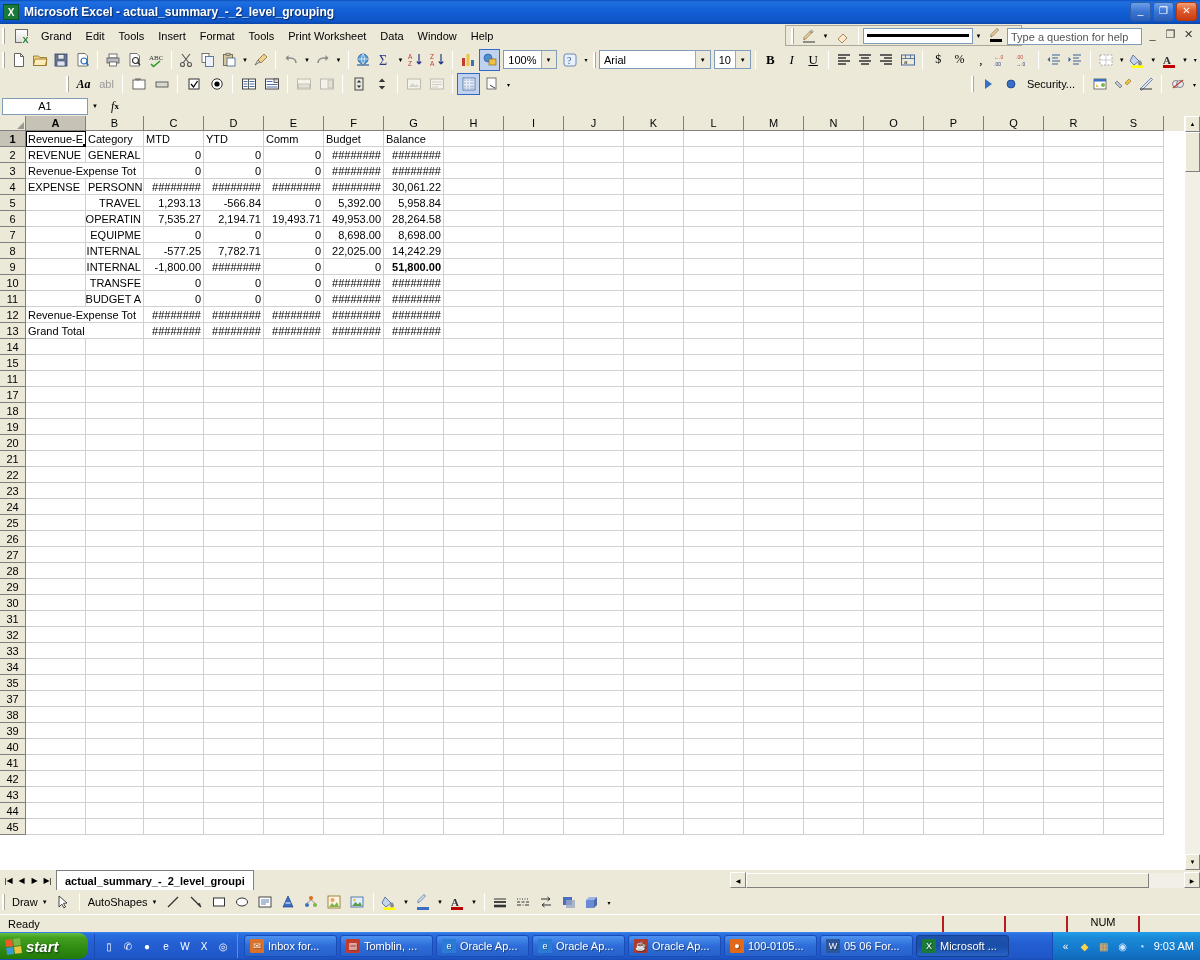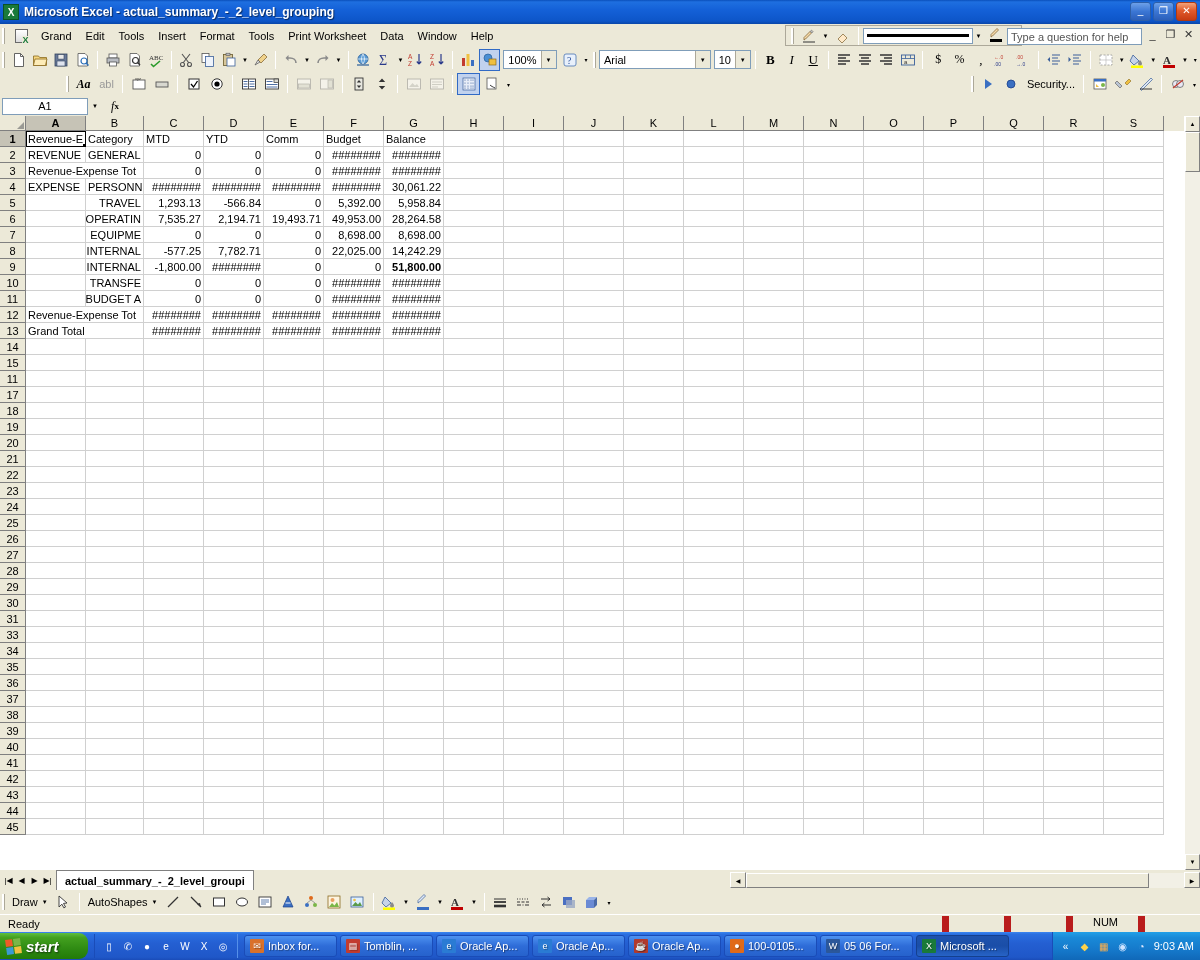--- a/index.html
+++ b/index.html
@@ -135,21 +135,21 @@
   .hsb .sbtn { width:16px; }
   .hsb .strack { height:15px; }
 
   
   .drawrow { height:24px; flex:0 0 24px; }
 
   
   .statusbar { height:18px; flex:0 0 18px; background:#ece9d8; display:flex; align-items:center; font-size:11px;
                border-top:1px solid #fff; }
   .statusbar .ready { padding-left:8px; }
-  .st-panel { width:62px; height:16px; border-left:7px solid #b91c1c; }
+  .st-panel { width:62px; height:16px; border-left:2px solid #b91c1c; }
   .st-num { width:72px; text-align:center; }
 
   
   .taskbar { height:28px; flex:0 0 28px;
     background:linear-gradient(to bottom,#3b86f0 0%,#2a6fe0 8%,#245fd2 40%,#1f57c8 90%,#1a4cb8 100%);
     display:flex; align-items:center; }
   .startbtn {
     width:88px;height:26px;margin-right:6px;
     background:linear-gradient(to bottom,#5fbf3f 0%,#43a01f 18%,#2f8b13 60%,#227a08 100%);
     border-top-right-radius:9px;border-bottom-right-radius:9px;
@@ -1397,20 +1397,42 @@
             <div class="cell" style="width: 60px; flex: 0 0 60px;"></div>
             <div class="cell" style="width: 60px; flex: 0 0 60px;"></div>
             <div class="cell" style="width: 60px; flex: 0 0 60px;"></div>
             <div class="cell" style="width: 60px; flex: 0 0 60px;"></div>
             <div class="cell" style="width: 60px; flex: 0 0 60px;"></div>
             <div class="cell" style="width: 60px; flex: 0 0 60px;"></div>
             <div class="cell" style="width: 60px; flex: 0 0 60px;"></div>
             <div class="cell" style="width: 60px; flex: 0 0 60px;"></div>
           </div>
           <div class="row">
+            <div class="rh">32</div>
+            <div class="cell" style="width: 60px; flex: 0 0 60px;"></div>
+            <div class="cell" style="width: 58px; flex: 0 0 58px;"></div>
+            <div class="cell" style="width: 60px; flex: 0 0 60px;"></div>
+            <div class="cell" style="width: 60px; flex: 0 0 60px;"></div>
+            <div class="cell" style="width: 60px; flex: 0 0 60px;"></div>
+            <div class="cell" style="width: 60px; flex: 0 0 60px;"></div>
+            <div class="cell" style="width: 60px; flex: 0 0 60px;"></div>
+            <div class="cell" style="width: 60px; flex: 0 0 60px;"></div>
+            <div class="cell" style="width: 60px; flex: 0 0 60px;"></div>
+            <div class="cell" style="width: 60px; flex: 0 0 60px;"></div>
+            <div class="cell" style="width: 60px; flex: 0 0 60px;"></div>
+            <div class="cell" style="width: 60px; flex: 0 0 60px;"></div>
+            <div class="cell" style="width: 60px; flex: 0 0 60px;"></div>
+            <div class="cell" style="width: 60px; flex: 0 0 60px;"></div>
+            <div class="cell" style="width: 60px; flex: 0 0 60px;"></div>
+            <div class="cell" style="width: 60px; flex: 0 0 60px;"></div>
+            <div class="cell" style="width: 60px; flex: 0 0 60px;"></div>
+            <div class="cell" style="width: 60px; flex: 0 0 60px;"></div>
+            <div class="cell" style="width: 60px; flex: 0 0 60px;"></div>
+          </div>
+          <div class="row">
             <div class="rh">33</div>
             <div class="cell" style="width: 60px; flex: 0 0 60px;"></div>
             <div class="cell" style="width: 58px; flex: 0 0 58px;"></div>
             <div class="cell" style="width: 60px; flex: 0 0 60px;"></div>
             <div class="cell" style="width: 60px; flex: 0 0 60px;"></div>
             <div class="cell" style="width: 60px; flex: 0 0 60px;"></div>
             <div class="cell" style="width: 60px; flex: 0 0 60px;"></div>
             <div class="cell" style="width: 60px; flex: 0 0 60px;"></div>
             <div class="cell" style="width: 60px; flex: 0 0 60px;"></div>
             <div class="cell" style="width: 60px; flex: 0 0 60px;"></div>
@@ -1442,42 +1464,20 @@
             <div class="cell" style="width: 60px; flex: 0 0 60px;"></div>
             <div class="cell" style="width: 60px; flex: 0 0 60px;"></div>
             <div class="cell" style="width: 60px; flex: 0 0 60px;"></div>
             <div class="cell" style="width: 60px; flex: 0 0 60px;"></div>
             <div class="cell" style="width: 60px; flex: 0 0 60px;"></div>
             <div class="cell" style="width: 60px; flex: 0 0 60px;"></div>
             <div class="cell" style="width: 60px; flex: 0 0 60px;"></div>
           </div>
           <div class="row">
             <div class="rh">35</div>
-            <div class="cell" style="width: 60px; flex: 0 0 60px;"></div>
-            <div class="cell" style="width: 58px; flex: 0 0 58px;"></div>
-            <div class="cell" style="width: 60px; flex: 0 0 60px;"></div>
-            <div class="cell" style="width: 60px; flex: 0 0 60px;"></div>
-            <div class="cell" style="width: 60px; flex: 0 0 60px;"></div>
-            <div class="cell" style="width: 60px; flex: 0 0 60px;"></div>
-            <div class="cell" style="width: 60px; flex: 0 0 60px;"></div>
-            <div class="cell" style="width: 60px; flex: 0 0 60px;"></div>
-            <div class="cell" style="width: 60px; flex: 0 0 60px;"></div>
-            <div class="cell" style="width: 60px; flex: 0 0 60px;"></div>
-            <div class="cell" style="width: 60px; flex: 0 0 60px;"></div>
-            <div class="cell" style="width: 60px; flex: 0 0 60px;"></div>
-            <div class="cell" style="width: 60px; flex: 0 0 60px;"></div>
-            <div class="cell" style="width: 60px; flex: 0 0 60px;"></div>
-            <div class="cell" style="width: 60px; flex: 0 0 60px;"></div>
-            <div class="cell" style="width: 60px; flex: 0 0 60px;"></div>
-            <div class="cell" style="width: 60px; flex: 0 0 60px;"></div>
-            <div class="cell" style="width: 60px; flex: 0 0 60px;"></div>
-            <div class="cell" style="width: 60px; flex: 0 0 60px;"></div>
-          </div>
-          <div class="row">
-            <div class="rh">36</div>
             <div class="cell" style="width: 60px; flex: 0 0 60px;"></div>
             <div class="cell" style="width: 58px; flex: 0 0 58px;"></div>
             <div class="cell" style="width: 60px; flex: 0 0 60px;"></div>
             <div class="cell" style="width: 60px; flex: 0 0 60px;"></div>
             <div class="cell" style="width: 60px; flex: 0 0 60px;"></div>
             <div class="cell" style="width: 60px; flex: 0 0 60px;"></div>
             <div class="cell" style="width: 60px; flex: 0 0 60px;"></div>
             <div class="cell" style="width: 60px; flex: 0 0 60px;"></div>
             <div class="cell" style="width: 60px; flex: 0 0 60px;"></div>
             <div class="cell" style="width: 60px; flex: 0 0 60px;"></div>

